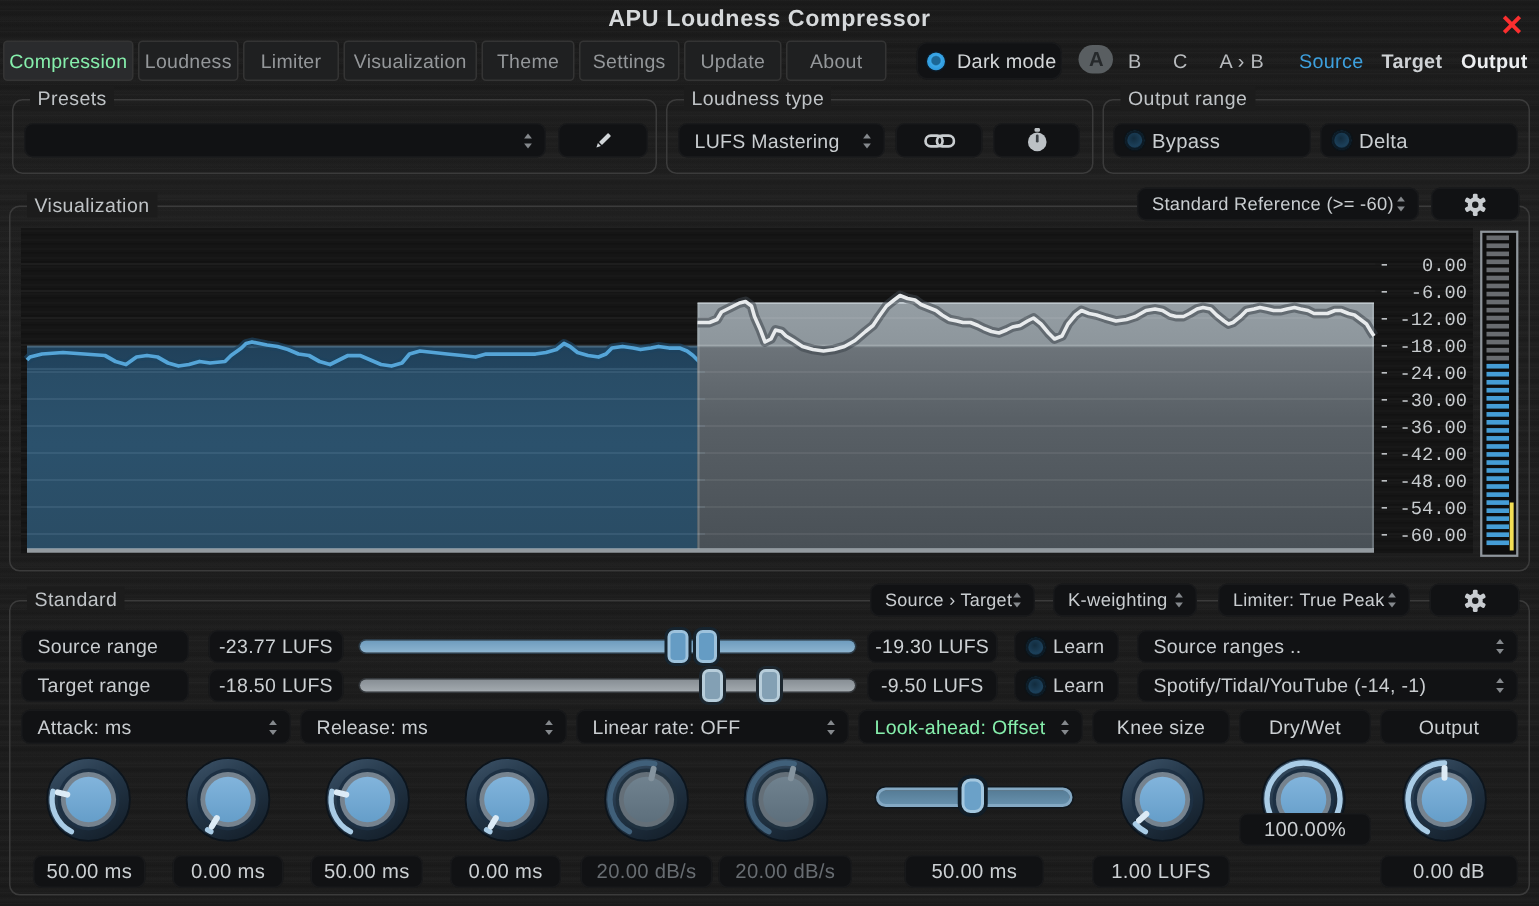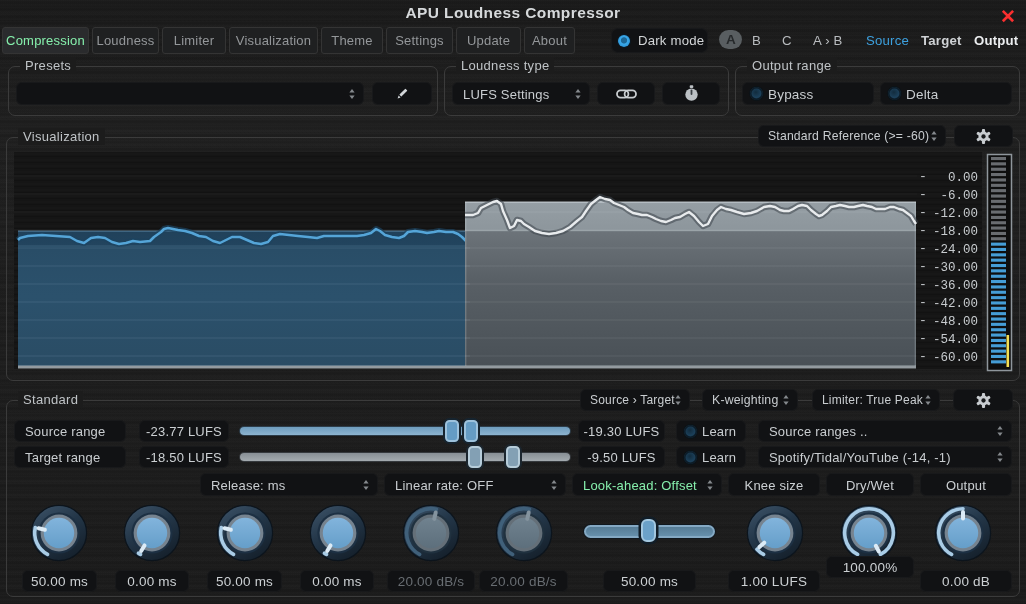--- a/index.html
+++ b/index.html
@@ -46,21 +46,21 @@
     </svg>
 <div class="abs" style="left:0;top:4px;width:1026px;text-align:center;font-size:15.5px;font-weight:700;color:#d6d9db;letter-spacing:.4px">APU Loudness Compressor</div>
 <div class="abs" style="left:1000px;top:5px;font-size:19px;font-weight:700;color:#fb2f2f">✕</div>
 <div class="tab act" style="left:2px;width:87px">Compression</div>
 <div class="tab" style="left:92px;width:67px">Loudness</div>
 <div class="tab" style="left:162px;width:64px">Limiter</div>
 <div class="tab" style="left:229px;width:89px">Visualization</div>
 <div class="tab" style="left:321px;width:62px">Theme</div>
 <div class="tab" style="left:386px;width:67px">Settings</div>
 <div class="tab" style="left:456px;width:65px">Update</div>
-<div class="tab" style="left:524px;width:51px">About</div>
+<div class="tab" style="left:524px;width:67px">About</div>
 <div class="ctl" style="left:611px;top:28px;width:97px;height:25px;border-radius:7px"></div>
 <div class="led on" style="left:618px;top:34.5px;width:12px;height:12px"></div>
 <div class="toplbl" style="left:638px;color:#d3d6d8">Dark mode</div>
 <div class="abs" style="left:719px;top:30px;width:23px;height:19px;border-radius:9.5px;background:#595e61"></div>
 <div class="toplbl" style="left:726px;top:26px;color:#26292b;font-size:13.5px;font-weight:700">A</div>
 <div class="toplbl" style="left:752px;color:#b9bcbf">B</div>
 <div class="toplbl" style="left:782px;color:#b9bcbf">C</div>
 <div class="toplbl" style="left:813px;color:#b9bcbf">A › B</div>
 <div class="toplbl" style="left:866px;color:#3da0de;font-weight:400">Source</div>
 <div class="toplbl" style="left:921px;color:#cfd2d5;font-weight:700">Target</div>
@@ -77,21 +77,21 @@
       <svg width="16" height="16" viewBox="0 0 16 16">
         <g transform="rotate(45 8 8)">
           <rect x="6.6" y="1.8" width="2.8" height="8.6" rx="0.5" fill="#d2d6d9"></rect>
           <path d="M6.6 11.4 h2.8 l-1.4 2.8 z" fill="#d2d6d9"></path>
         </g>
       </svg>
     </div>
 <div class="grp" style="left:444px;top:66px;width:285px;height:50px"></div>
     <div class="glab" style="left:456px;top:57px">Loudness type</div>
 <div class="ctl " style="left:452px;top:82px;width:138px;height:23px">
-      <span class="t" style="left:11px;font-size:13px;color:#c9cdd0">LUFS Settings</span>
+      <span class="t" style="left:11px;font-size:13px;color:#c9cdd0">LUFS Mastering</span>
       <svg class="sp" width="6" height="11" viewBox="0 0 6 11">
         <path d="M3 0.5 L5.6 3.9 H0.4 Z" fill="#85898d"></path>
         <path d="M3 10.5 L0.4 7.1 H5.6 Z" fill="#85898d"></path>
       </svg>
     </div>
 <div class="ctl ic" style="left:597px;top:82px;width:58px;height:23px">
       <svg width="21" height="12" viewBox="0 0 21 12">
         <rect x="1" y="2.4" width="11.4" height="7.2" rx="3.6" fill="none" stroke="#c9cdd0" stroke-width="1.8"></rect>
         <rect x="8.6" y="2.4" width="11.4" height="7.2" rx="3.6" fill="none" stroke="#c9cdd0" stroke-width="1.8"></rect>
       </svg>
@@ -350,20 +350,27 @@
       <div class="led" style="left:8px;top:4.5px;width:13px;height:13px"></div>
       <span class="t" style="left:26px;font-size:13px;color:#c9cdd0">Learn</span>
     </div>
 <div class="ctl " style="left:758px;top:446px;width:254px;height:22px">
       <span class="t" style="left:11px;font-size:13px;color:#c9cdd0">Spotify/Tidal/YouTube (-14, -1)</span>
       <svg class="sp" width="6" height="11" viewBox="0 0 6 11">
         <path d="M3 0.5 L5.6 3.9 H0.4 Z" fill="#85898d"></path>
         <path d="M3 10.5 L0.4 7.1 H5.6 Z" fill="#85898d"></path>
       </svg>
     </div>
+<div class="ctl " style="left:14px;top:473px;width:180px;height:23px">
+      <span class="t" style="left:11px;font-size:13px;color:#c9cdd0">Attack: ms</span>
+      <svg class="sp" width="6" height="11" viewBox="0 0 6 11">
+        <path d="M3 0.5 L5.6 3.9 H0.4 Z" fill="#85898d"></path>
+        <path d="M3 10.5 L0.4 7.1 H5.6 Z" fill="#85898d"></path>
+      </svg>
+    </div>
 <div class="ctl " style="left:200px;top:473px;width:178px;height:23px">
       <span class="t" style="left:11px;font-size:13px;color:#c9cdd0">Release: ms</span>
       <svg class="sp" width="6" height="11" viewBox="0 0 6 11">
         <path d="M3 0.5 L5.6 3.9 H0.4 Z" fill="#85898d"></path>
         <path d="M3 10.5 L0.4 7.1 H5.6 Z" fill="#85898d"></path>
       </svg>
     </div>
 <div class="ctl " style="left:384px;top:473px;width:182px;height:23px">
       <span class="t" style="left:11px;font-size:13px;color:#c9cdd0">Linear rate: OFF</span>
       <svg class="sp" width="6" height="11" viewBox="0 0 6 11">
@@ -478,18 +485,18 @@
     </div>
 <div class="ctl vb " style="left:479px;top:570px;width:89px;height:22px">
       <span class="c" style="font-size:13.5px;color:#686d72">20.00 dB/s</span>
     </div>
 <div class="ctl vb " style="left:603px;top:570px;width:93px;height:22px">
       <span class="c" style="font-size:13.5px;color:#ccd0d3">50.00 ms</span>
     </div>
 <div class="ctl vb " style="left:728px;top:570px;width:92px;height:22px">
       <span class="c" style="font-size:13.5px;color:#ccd0d3">1.00 LUFS</span>
     </div>
-<div class="ctl vb " style="left:826px;top:556px;width:88px;height:22px">
+<div class="ctl vb " style="left:826px;top:542px;width:88px;height:22px">
       <span class="c" style="font-size:13.5px;color:#ccd0d3">100.00%</span>
     </div>
 <div class="ctl vb " style="left:920px;top:570px;width:92px;height:22px">
       <span class="c" style="font-size:13.5px;color:#ccd0d3">0.00 dB</span>
     </div>
 </div>
 </body></html>

